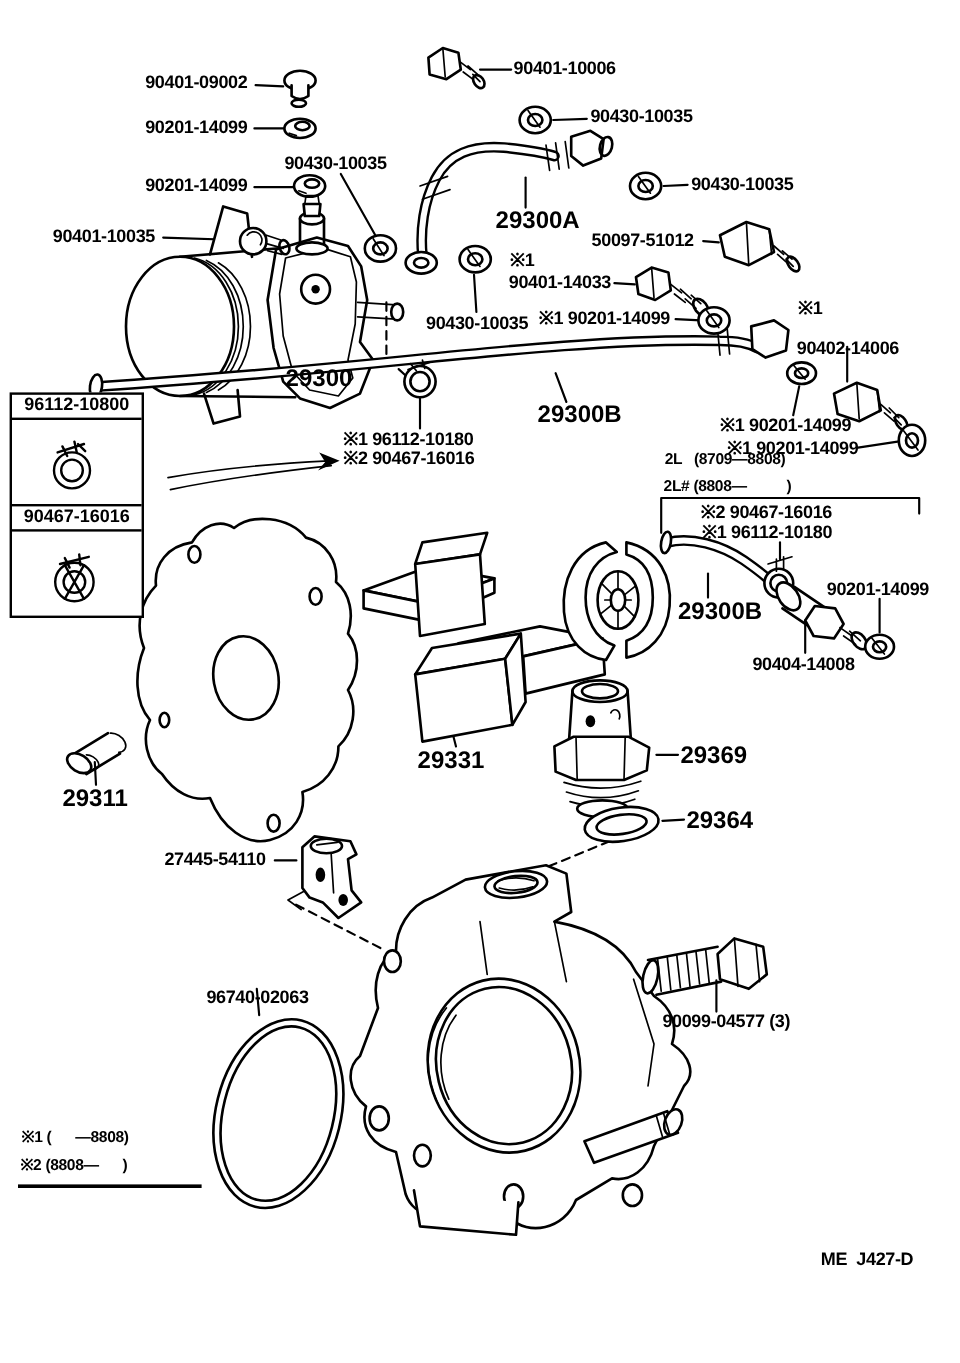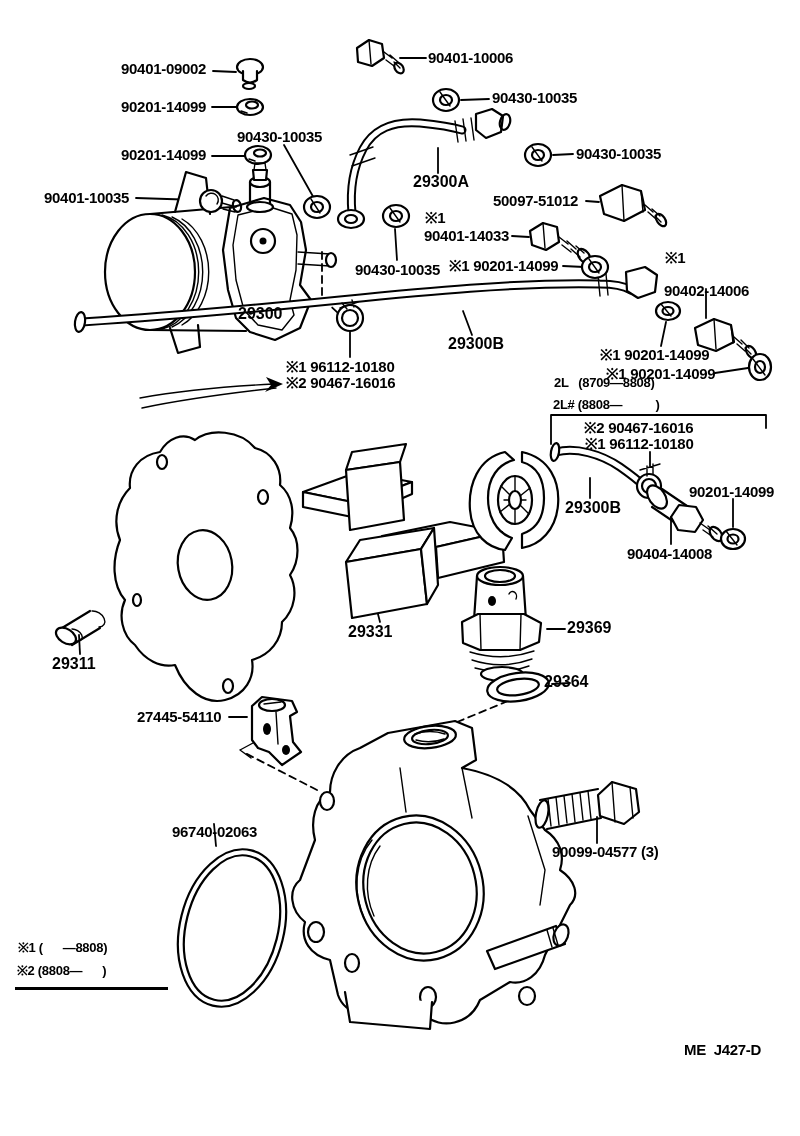--- a/index.html
+++ b/index.html
@@ -10,21 +10,21 @@
   #art .wf{fill:#fff;}
   #art .bk{fill:#000;stroke:none;}
   #art .tube{stroke-width:9;}
   #art .core{stroke:#fff;stroke-width:5;}
   #art .ld{stroke-width:1.8;}
   #art .thin{stroke-width:1.4;}
   #art .dash{stroke-dasharray:7 5;stroke-width:1.8;}
   .lbl{position:absolute;color:#000;font-weight:bold;white-space:pre;letter-spacing:-0.3px;line-height:1.05;}
   .s{font-size:15px;}
   .md{font-size:13px;}
-  .lg{font-size:16px;letter-spacing:0;}
+  .lg{font-size:20px;letter-spacing:0;}
   .legend-box{position:absolute;left:8px;top:327px;width:108px;height:184px;border:2px solid #000;background:#fff;}
   .legend-header{height:19px;border-bottom:2px solid #000;font-size:15px;font-weight:bold;
                  text-align:center;white-space:nowrap;overflow:hidden;}
   .legend-header.second{border-top:2px solid #000;}
   .legend-body{position:relative;}
   .legend-body svg{position:absolute;left:0;top:0;}
   .legend-body svg *{stroke:#000;fill:none;stroke-width:2;stroke-linecap:round;stroke-linejoin:round;}
   .underline{position:absolute;height:3px;background:#000;}
 </style>
 </head>
@@ -376,27 +376,47 @@
       <div class="lbl s" style="left: 584px; top: 420px;">※2 90467-16016</div>
       <div class="lbl s" style="left: 585px; top: 436px;">※1 96112-10180</div>
       <div class="lbl s" style="left: 286px; top: 359px;">※1 96112-10180</div>
       <div class="lbl s" style="left: 286px; top: 375px;">※2 90467-16016</div>
       <div class="lbl lg" style="left: 448px; top: 336px;">29300B</div>
       <div class="lbl lg" style="left: 565px; top: 500px;">29300B</div>
       <div class="lbl s" style="left: 689px; top: 484px;">90201-14099</div>
       <div class="lbl s" style="left: 627px; top: 546px;">90404-14008</div>
       <div class="lbl lg" style="left: 348px; top: 624px;">29331</div>
       <div class="lbl lg" style="left: 567px; top: 620px;">29369</div>
-      <div class="lbl lg" style="left: 544px; top: 674px;">29364</div>
+      <div class="lbl lg" style="left: 572px; top: 674px;">29364</div>
       <div class="lbl lg" style="left: 52px; top: 656px;">29311</div>
       <div class="lbl s" style="left: 137px; top: 709px;">27445-54110</div>
       <div class="lbl s" style="left: 172px; top: 807px; margin-top: 17px;">96740-02063</div>
       <div class="lbl s" style="left: 552px; top: 844px;">90099-04577 (3)</div>
     </div>
 
+  <div class="legend-box">
+    <div class="legend-header">96112-10800</div>
+    <div class="legend-body" style="height:70px;">
+      <svg width="104" height="70">
+        <circle cx="50" cy="42" r="15"></circle>
+        <circle cx="50" cy="42" r="9"></circle>
+        <path d="M42,22 L46,30 M52,18 L54,27 M38,27 L60,20"></path>
+        <path d="M55,20 L61,26" stroke-width="3"></path>
+      </svg>
+    </div>
+    <div class="legend-header second">90467-16016</div>
+    <div class="legend-body" style="height:70px;">
+      <svg width="104" height="70">
+        <circle cx="52" cy="42" r="16"></circle>
+        <circle cx="52" cy="42" r="9"></circle>
+        <path d="M44,28 L60,56 M60,28 L44,56"></path>
+        <path d="M44,22 L48,30 M56,19 L57,28 M40,27 L64,21"></path>
+      </svg>
+    </div>
+  </div>
 
   <div class="lbl md" style="left:18px;top:941px;">※1 (      —8808)</div>
   <div class="lbl md" style="left:17px;top:964px;">※2 (8808—      )</div>
   <div class="underline" style="left:15px;top:987px;width:153px;"></div>
 
   <div class="lbl s" style="left:684px;top:1029px;margin-top:13px;">ME  J427-D</div>
 
 </div>
 
 </body></html>

